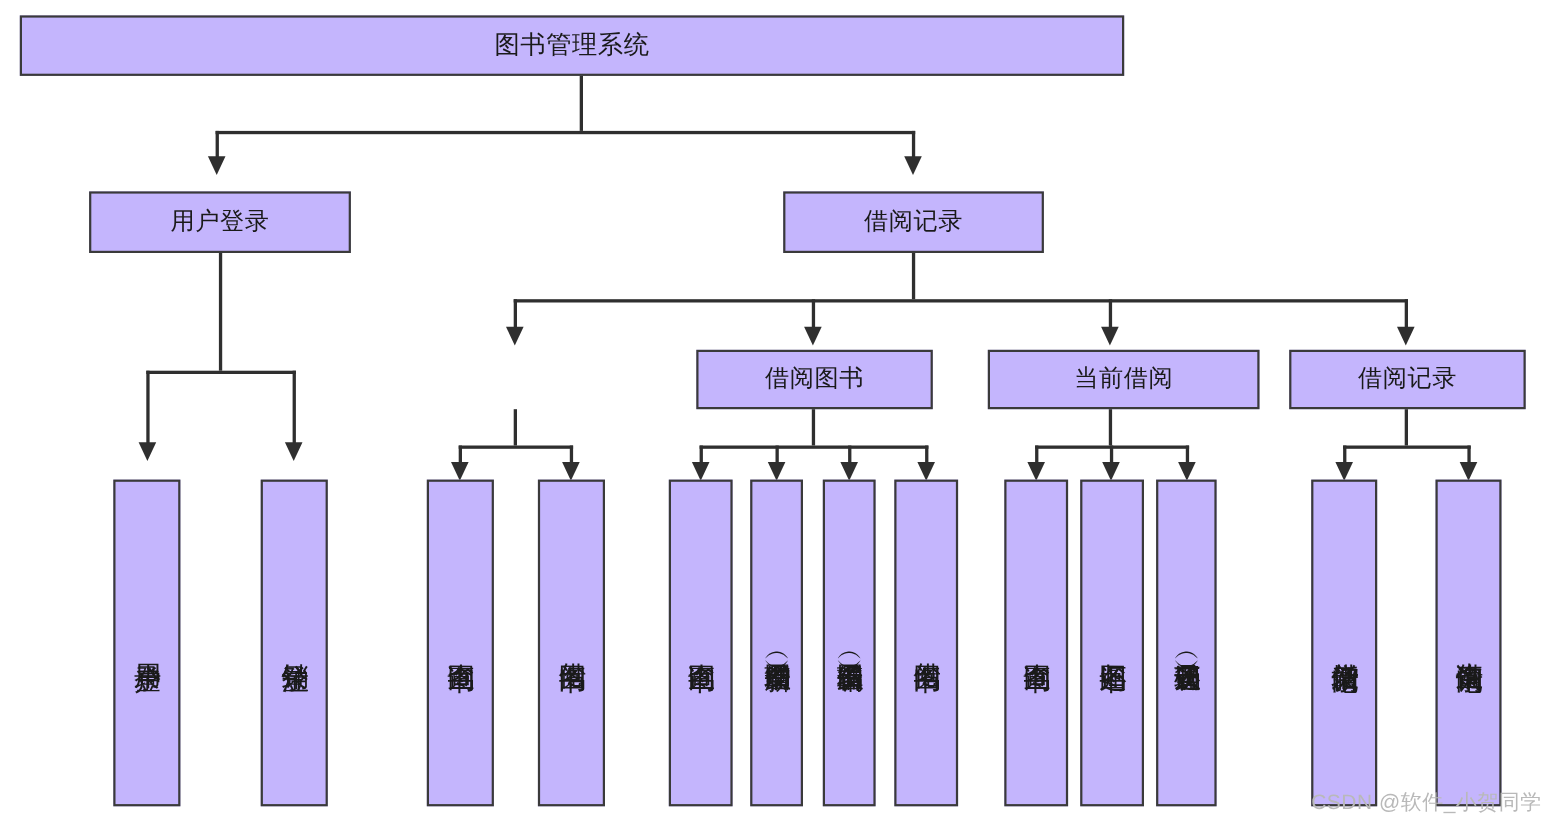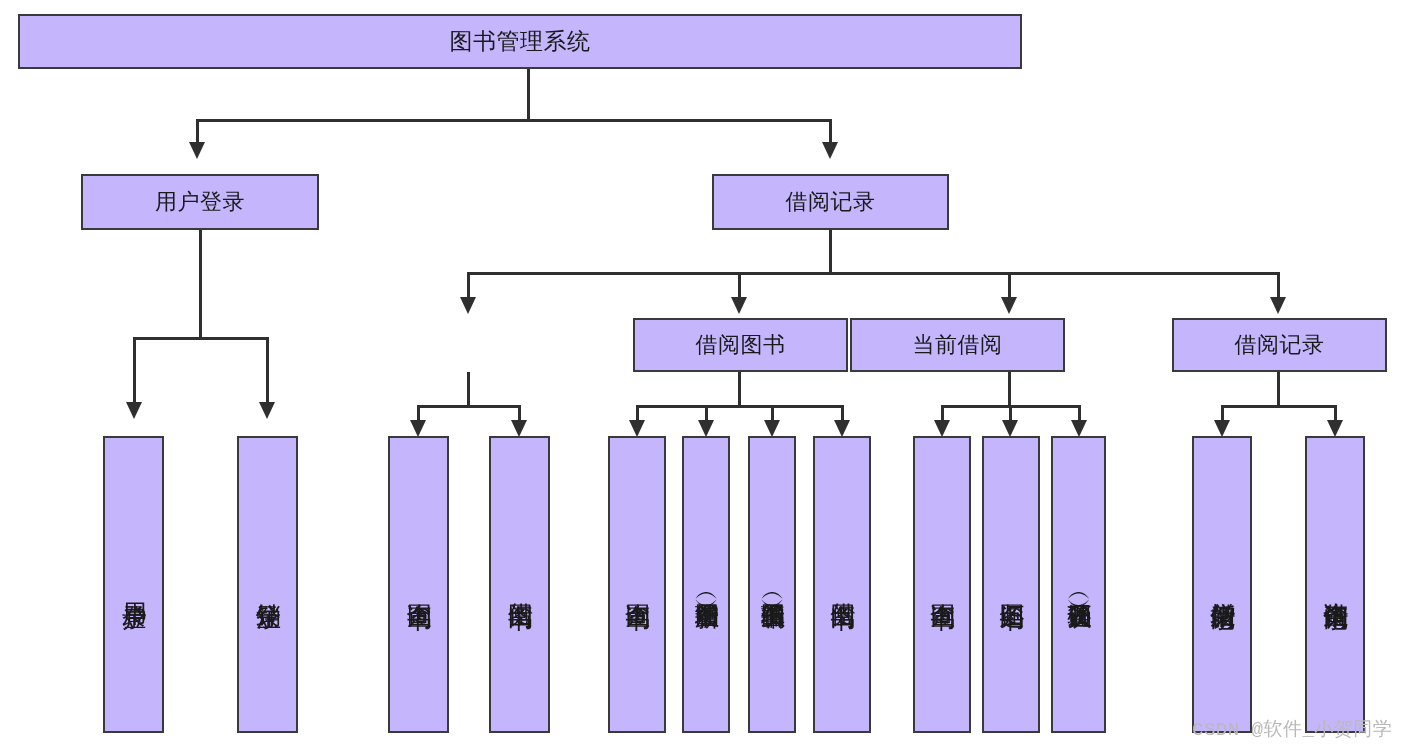--- a/index.html
+++ b/index.html
@@ -63,21 +63,21 @@
     border-right:8px solid transparent;
     border-top:17px solid #2f2f2f;
   }
   
   #watermark{
     position:absolute;
     font-size:19px;
     color:#b9b9b9;
     white-space:nowrap;
     letter-spacing:0.5px;
-    font-family:Liberation Mono, monospace;
+    font-family:Liberation Sans, sans-serif;
   }
 </style>
 </head>
 <body>
 
 <div id="canvas">
 
   <div class="node h root" style="left:18px;top:14px;width:1004px;height:55px;">
     <span class="lbl">图书管理系统</span>
   </div>
@@ -114,21 +114,21 @@
   <div class="vline" style="left:738px;top:272px;width:3px;height:28px;"></div>
   <div class="arrow" style="left:731px;top:297px;"></div>
   <div class="vline" style="left:1008px;top:272px;width:3px;height:28px;"></div>
   <div class="arrow" style="left:1001px;top:297px;"></div>
   <div class="vline" style="left:1277px;top:272px;width:3px;height:28px;"></div>
   <div class="arrow" style="left:1270px;top:297px;"></div>
 
   <div class="node h" style="left:633px;top:318px;width:215px;height:54px;">
     <span class="lbl">借阅图书</span>
   </div>
-  <div class="node h" style="left:850px;top:318px;width:215px;height:54px;">
+  <div class="node h" style="left:898px;top:318px;width:247px;height:54px;">
     <span class="lbl">当前借阅</span>
   </div>
   <div class="node h" style="left:1172px;top:318px;width:215px;height:54px;">
     <span class="lbl">借阅记录</span>
   </div>
 
   <div class="vline" style="left:467px;top:372px;width:3px;height:33px;"></div>
   <div class="hline" style="left:417px;top:405px;width:104px;height:3px;"></div>
   <div class="vline" style="left:417px;top:405px;width:3px;height:24px;"></div>
   <div class="arrow" style="left:410px;top:420px;"></div>

